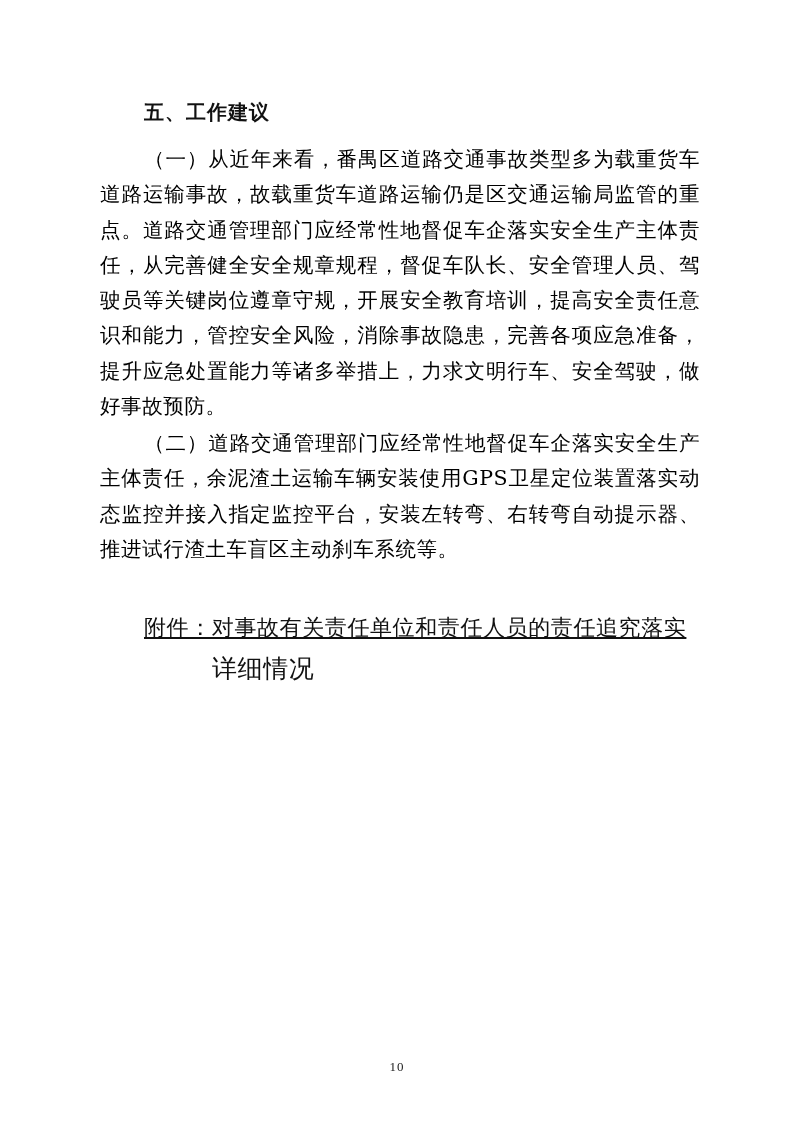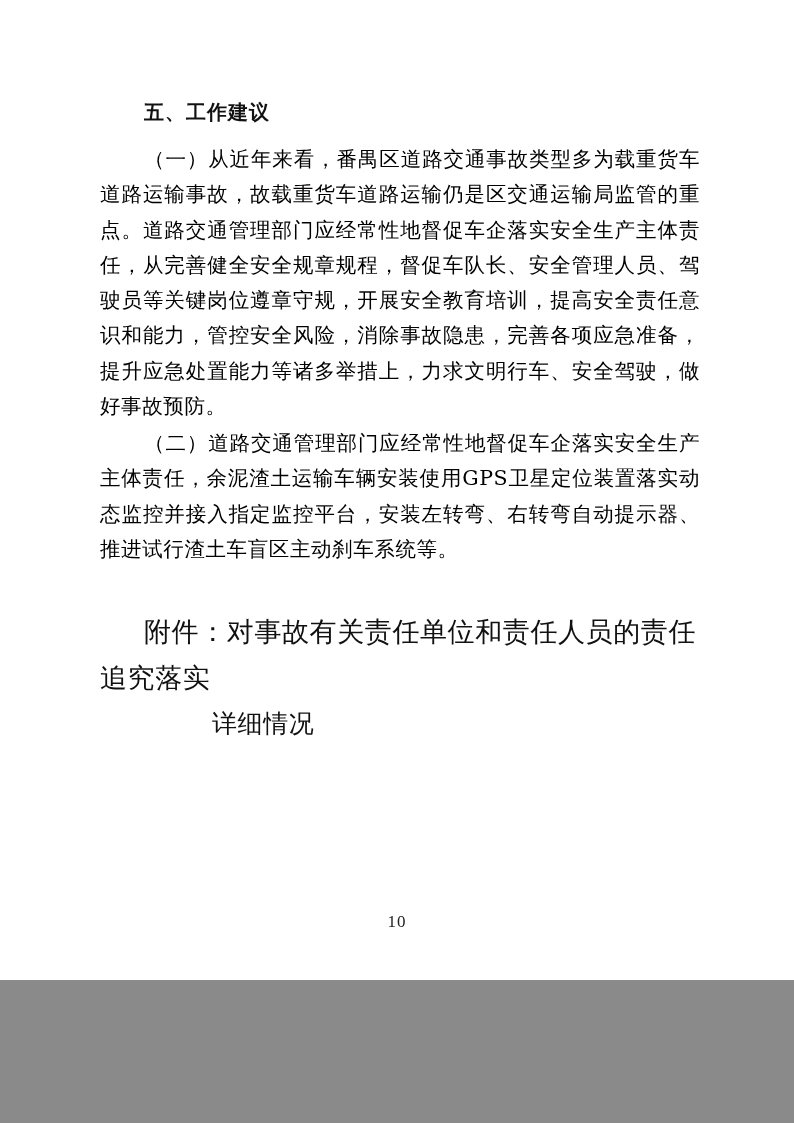--- a/index.html
+++ b/index.html
@@ -6,21 +6,21 @@
     margin: 0;
     padding: 0;
     background: #8a8a8a;
   }
   body {
     font-family: "DejaVu Serif", serif;
   }
   .page {
     position: relative;
     width: 794px;
-    height: 980px;
+    height: 1123px;
     margin: 0 auto;
     background: #ffffff;
     box-sizing: border-box;
     overflow: hidden;
   }
   .content {
     position: absolute;
     left: 100px;
     top: 96px;
     width: 600px;
@@ -41,40 +41,41 @@
     margin: 0 0 2px 0;
     text-indent: 44px;
     text-align: justify;
     text-justify: inter-ideograph;
     color: #000000;
   }
   .attachment-block {
     margin-top: 42px;
   }
   .attachment-line1 {
-    font-size: 27px;
+    font-size: 22px;
     line-height: 1.72;
     letter-spacing: 0.6px;
     text-indent: 44px;
     color: #111;
+    text-decoration: underline;
   }
   .attachment-line2 {
     font-size: 25px;
     line-height: 1.72;
     letter-spacing: 0.6px;
     padding-left: 112px;
     color: #111;
   }
   .page-number {
     position: absolute;
     left: 0;
     right: 0;
     bottom: 48px;
     text-align: center;
-    font-size: 17px;
+    font-size: 13px;
     font-family: "Liberation Serif", serif;
     color: #222;
     letter-spacing: 1px;
   }
 </style>
 </head>
 <body>
 
 <div class="page">
   <div class="content">

